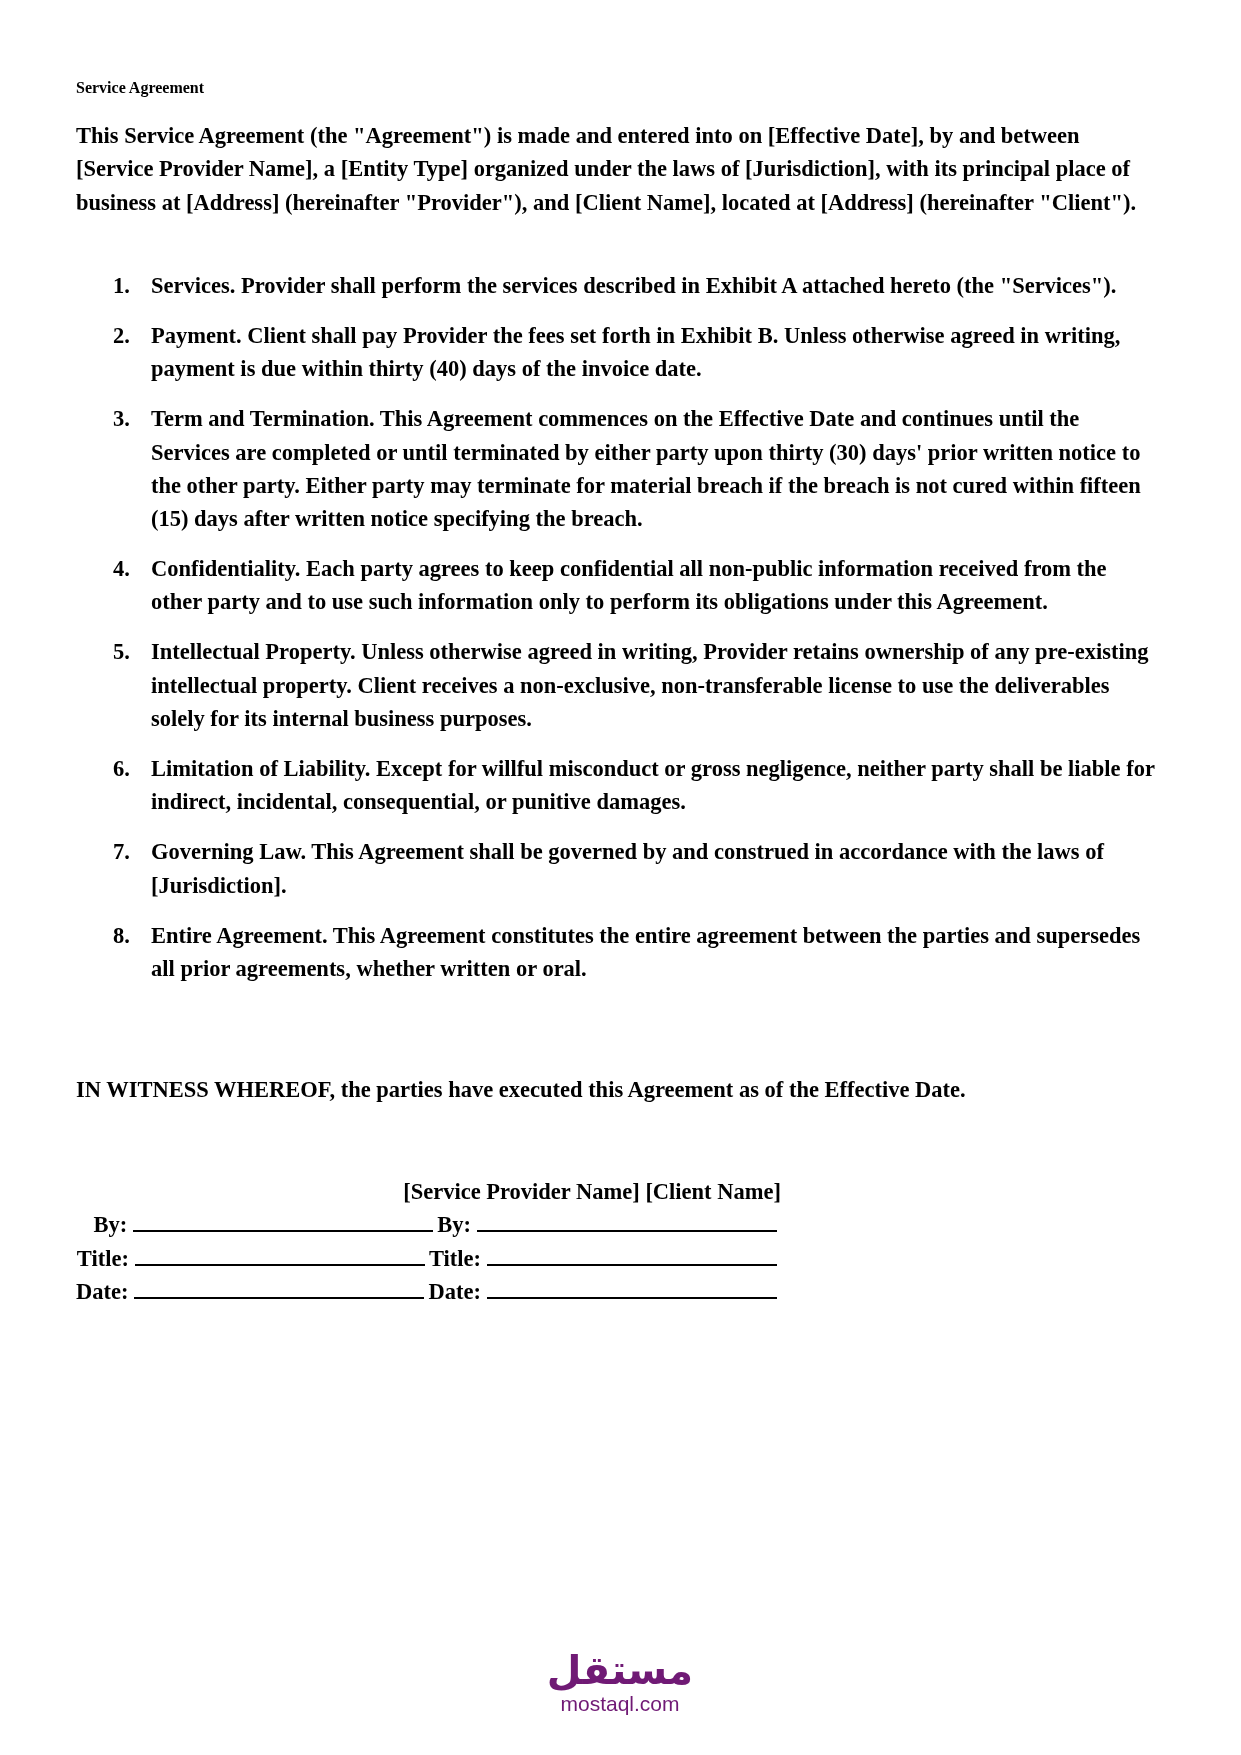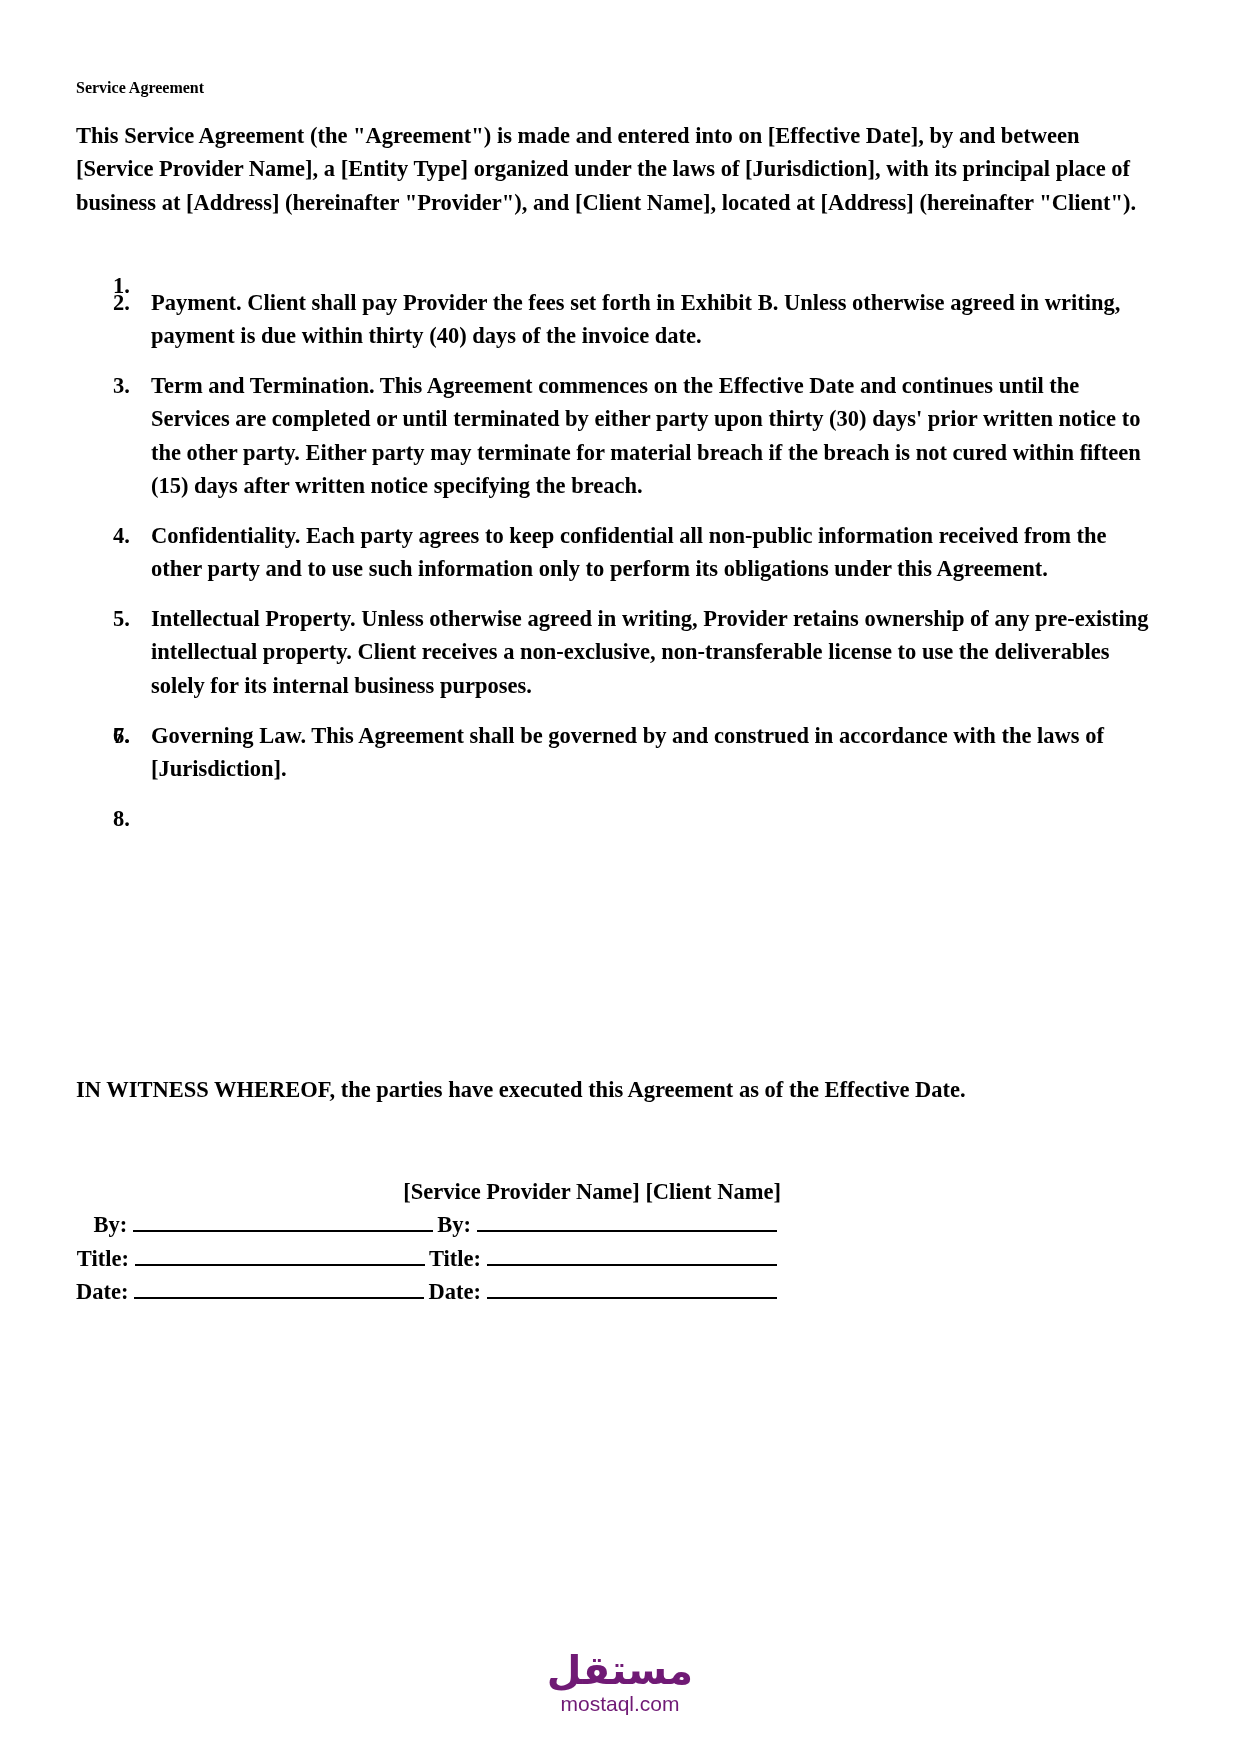--- a/index.html
+++ b/index.html
@@ -110,46 +110,49 @@
 <body>
 
 <div class="page">
   <div class="doc-title">Service Agreement</div>
 
   <div class="intro body-text">This Service Agreement (the "Agreement") is made and entered into on [Effective Date], by and between [Service Provider Name], a [Entity Type] organized under the laws of [Jurisdiction], with its principal place of business at [Address] (hereinafter "Provider"), and [Client Name], located at [Address] (hereinafter "Client").</div>
 
   <ol class="clauses body-text">
     <li class="clause">
       <span class="clause-num">1.</span>
+      <span>Services. Provider shall perform the services described in Exhibit A attached hereto (the "Services").</span>
     </li>
     <li class="clause">
       <span class="clause-num">2.</span>
       <span>Payment. Client shall pay Provider the fees set forth in Exhibit B. Unless otherwise agreed in writing, payment is due within thirty (40) days of the invoice date.</span>
     </li>
     <li class="clause">
       <span class="clause-num">3.</span>
       <span>Term and Termination. This Agreement commences on the Effective Date and continues until the Services are completed or until terminated by either party upon thirty (30) days' prior written notice to the other party. Either party may terminate for material breach if the breach is not cured within fifteen (15) days after written notice specifying the breach.</span>
     </li>
     <li class="clause">
       <span class="clause-num">4.</span>
       <span>Confidentiality. Each party agrees to keep confidential all non-public information received from the other party and to use such information only to perform its obligations under this Agreement.</span>
     </li>
     <li class="clause">
       <span class="clause-num">5.</span>
       <span>Intellectual Property. Unless otherwise agreed in writing, Provider retains ownership of any pre-existing intellectual property. Client receives a non-exclusive, non-transferable license to use the deliverables solely for its internal business purposes.</span>
     </li>
     <li class="clause">
       <span class="clause-num">6.</span>
+      <span>Limitation of Liability. Except for willful misconduct or gross negligence, neither party shall be liable for indirect, incidental, consequential, or punitive damages.</span>
     </li>
     <li class="clause">
       <span class="clause-num">7.</span>
       <span>Governing Law. This Agreement shall be governed by and construed in accordance with the laws of [Jurisdiction].</span>
     </li>
     <li class="clause">
       <span class="clause-num">8.</span>
+      <span>Entire Agreement. This Agreement constitutes the entire agreement between the parties and supersedes all prior agreements, whether written or oral.</span>
     </li>
   </ol>
 
   <div class="witness body-text">IN WITNESS WHEREOF, the parties have executed this Agreement as of the Effective Date.</div>
 
   <div class="sig-block body-text">
     <span class="sig-line">[Service Provider Name] [Client Name]</span>
 
     <span class="sig-line">
       <span>By:</span><span class="blank" style="width:300px"></span><span>By:</span><span class="blank" style="width:300px"></span>

